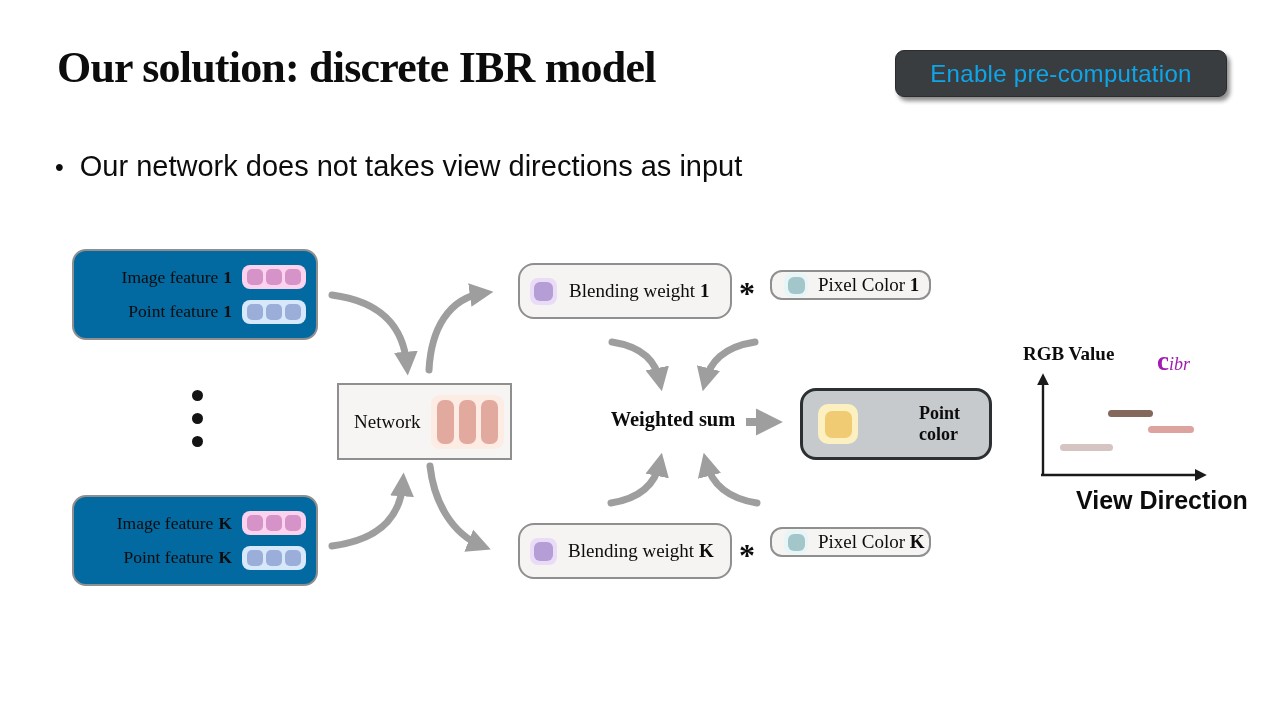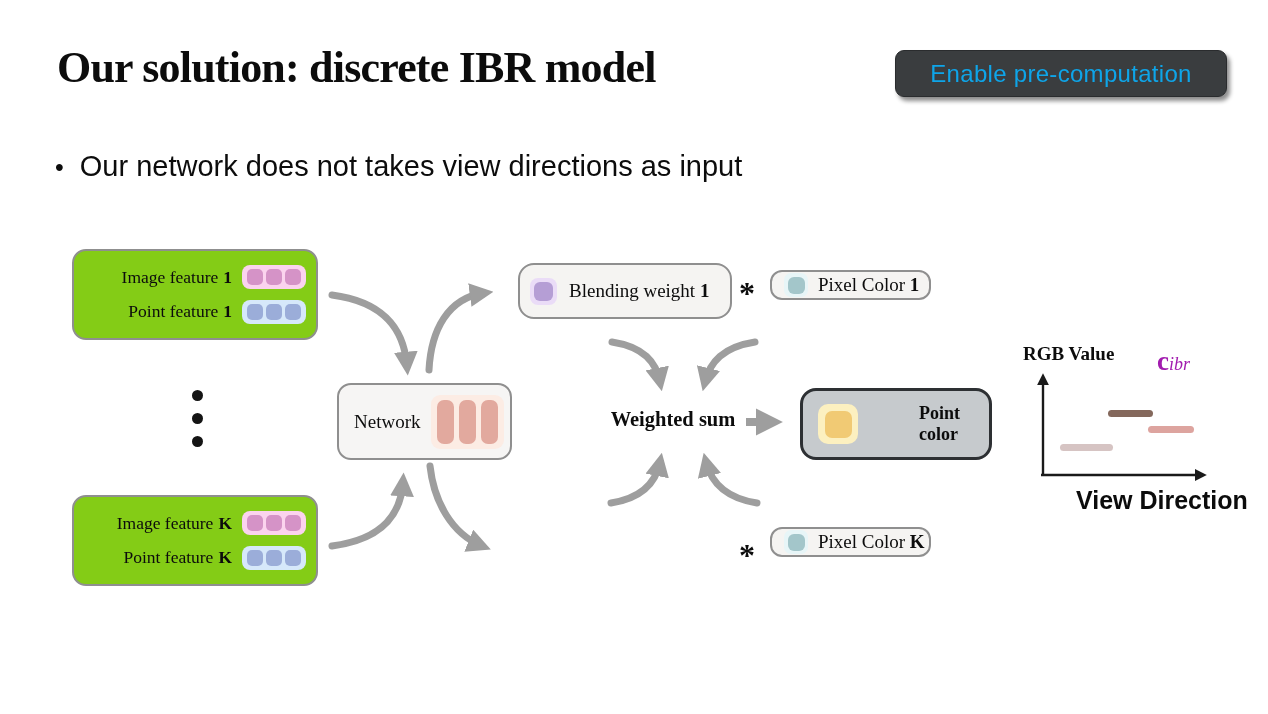--- a/index.html
+++ b/index.html
@@ -8,36 +8,36 @@
 
   
   .title { position:absolute; left:57px; top:42px; font-size:44px; font-weight:700;
            letter-spacing:-0.8px; white-space:nowrap;font-family:Liberation Serif, serif; }
   .precomp-btn { position:absolute; left:895px; top:50px; width:330px; height:45px;
            background:#3a3d3f; border:1px solid #2a2c2e; border-radius:9px;
            color:#0ea5e9; font-size:24px; display:flex; align-items:center; justify-content:center;
            letter-spacing:0.3px; box-shadow:3px 4px 4px rgba(0,0,0,0.45); cursor:pointer; }
   .bullet-row { position:absolute; left:55px; top:150px; font-size:29px; display:flex; align-items:baseline; }
   .bullet-dot { font-size:25px; margin-right:16px; }
-  .fbox { position:absolute; width:246px; height:91px; background:#84cc16;
+  .fbox { position:absolute; width:246px; height:91px; background:#0369a1;
           border:2.5px solid #8f8f8f; border-radius:14px; box-sizing:border-box;
           display:flex; flex-direction:column; justify-content:space-evenly; padding:4px 10px 4px 12px; }
   .frow { display:flex; align-items:center; justify-content:flex-end; gap:10px; }
   .flabel { font-family:"Liberation Serif", serif; font-size:17.5px; white-space:nowrap; }
   .flabel b { margin-left:5px; }
   .pill { display:flex; gap:3px; padding:4px 5px; border-radius:8px; }
   .pill i { width:16px; height:16px; border-radius:5px; display:block; }
   .pill.pink { background:#fbd3ee; } .pill.pink i { background:#d593c7; }
   .pill.blue { background:#d6e8fa; } .pill.blue i { background:#9badd9; }
 
   .vdots { position:absolute; left:192px; top:390px; display:flex; flex-direction:column; gap:12px; }
   .vdots i { width:11px; height:11px; border-radius:50%; background:#141414; display:block; }
 
   .network-box { position:absolute; left:337px; top:383px; width:175px; height:77px;
-          background:#f6f5f4; border:2.5px solid #8f8f8f; border-radius:14px; box-sizing:border-box;
+          background:#f6f5f4; border:2.5px solid #8f8f8f; border-radius:0; box-sizing:border-box;
           display:flex; align-items:center; gap:11px; padding-left:15px; }
   .network-box .nlabel { font-family:"Liberation Serif", serif; font-size:19px; }
   .net-pill { background:#fcece4; border-radius:9px; padding:5px 6px; display:flex; gap:5px; }
   .net-pill i { width:17px; height:44px; border-radius:7px; background:#e2a99e; display:block; }
 
   .bw-box { position:absolute; width:214px; height:56px; background:#f5f4f2;
           border:2.5px solid #8f8f8f; border-radius:16px; box-sizing:border-box;
           display:flex; align-items:center; gap:11px; padding-left:10px;
           font-family:"Liberation Serif", serif; font-size:19px; white-space:nowrap; }
   .pc-box { position:absolute; width:161px; height:30px; background:#f5f4f2;
@@ -176,20 +176,26 @@
     <span><span>Blending weight</span> <b>1</b></span>
   </div>
   <div class="star" style="left:739px; top:275px;">*</div>
   <div class="pc-box" style="left:770px; top:270px;">
     <span class="halo teal">
         <i></i>
       </span>
     <span><span>Pixel Color</span> <b>1</b></span>
   </div>
 
+  <div class="bw-box" style="left:518px; top:523px;">
+    <span class="halo purple">
+        <i></i>
+      </span>
+    <span><span>Blending weight</span> <b>K</b></span>
+  </div>
   <div class="star" style="left:739px; top:537px;">*</div>
   <div class="pc-box" style="left:770px; top:527px;">
     <span class="halo teal">
         <i></i>
       </span>
     <span><span>Pixel Color</span> <b>K</b></span>
   </div>
 
   <div class="wsum">Weighted sum</div>
 

